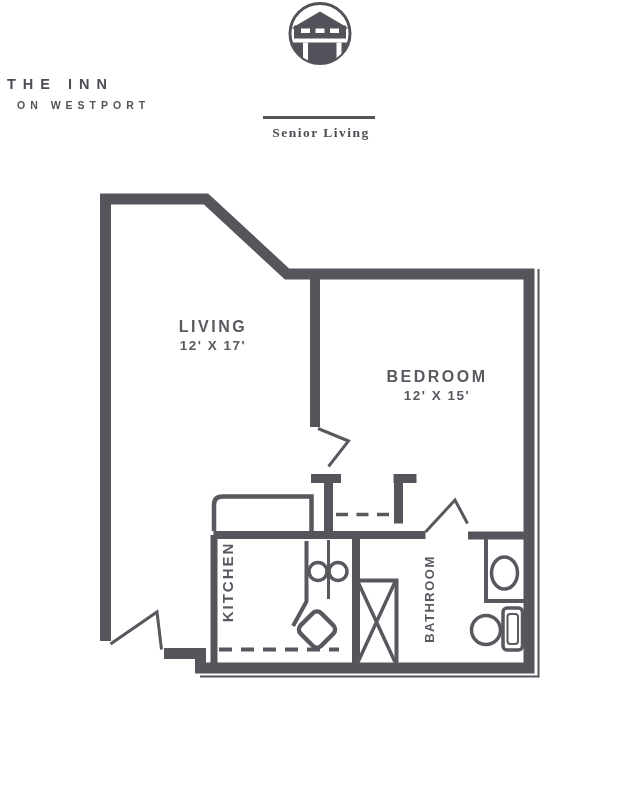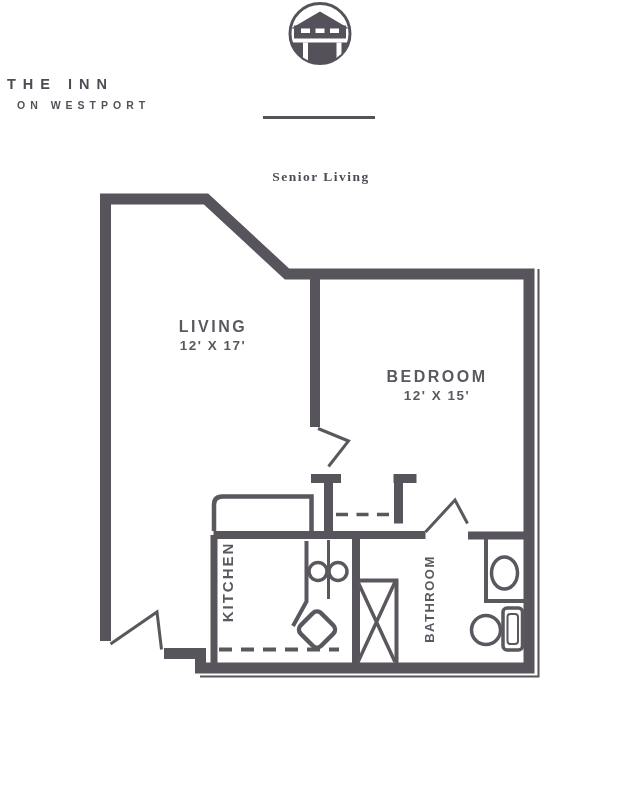--- a/index.html
+++ b/index.html
@@ -10,21 +10,21 @@
   .brand-line1{position:absolute;left:0;top:76px;width:640px;text-align:left;
                font-size:14.5px;font-weight:700;letter-spacing:7px;padding-left:7px;
                box-sizing:border-box;color:#4f4b54;}
   .brand-line2{position:absolute;left:12px;top:99px;width:640px;
                font-size:10.5px;font-weight:700;letter-spacing:5px;padding-left:5px;
                box-sizing:border-box;color:#55515a;}
   .brand-divider{position:absolute;left:263px;top:116px;width:112px;height:2.5px;
                background:#56525a;}
   .brand-tagline{position:absolute;left:0;top:125px;width:640px;text-align:center;
                font-family:"Liberation Serif", serif;font-size:13.5px;font-weight:700;
-               letter-spacing:1.5px;padding-left:2px;box-sizing:border-box;color:#4f4b54;margin-top:44px;}
+               letter-spacing:1.5px;padding-left:2px;box-sizing:border-box;color:#4f4b54;}
   
   .plan-svg{position:absolute;left:0;top:0;width:640px;height:811px;}
   .wall{stroke:#58545b;fill:none;}
   .thin{stroke:#57535a;fill:none;}
   .swing{stroke:#5b575e;fill:none;}
   .fixture{stroke:#5b575e;fill:none;}
   .fixture-white{stroke:#5b575e;fill:#ffffff;}
   .room-label{fill:#5b5860;font-family:"Liberation Sans",sans-serif;font-weight:700;
               font-size:16px;letter-spacing:2.5px;text-anchor:middle;}
   .room-dims{fill:#5b5860;font-family:"Liberation Sans",sans-serif;font-weight:700;

